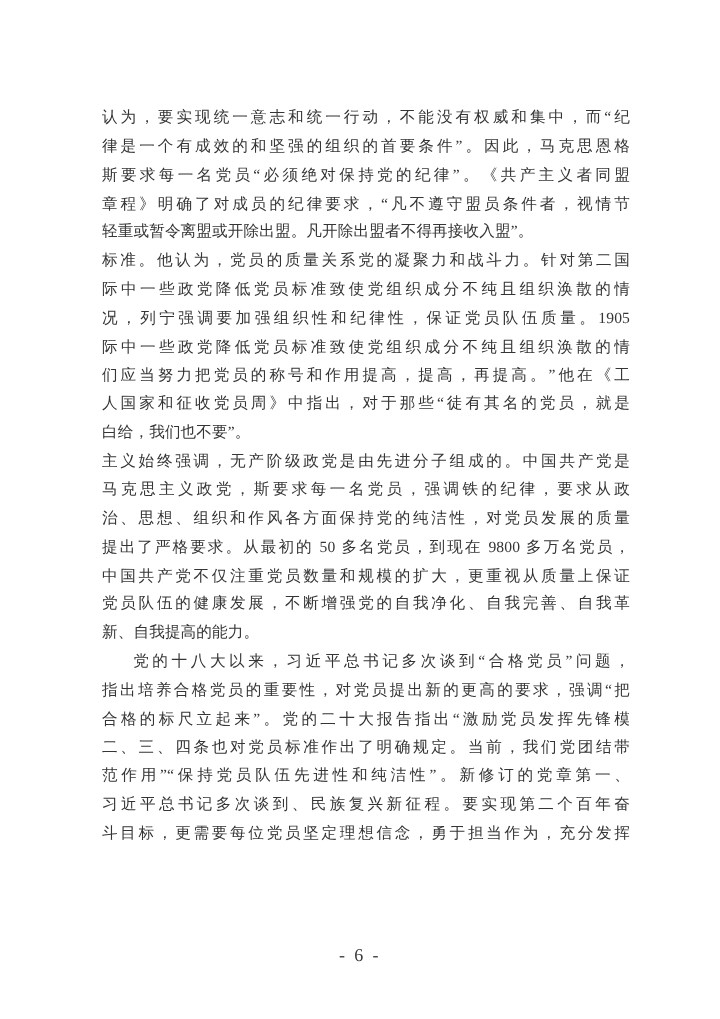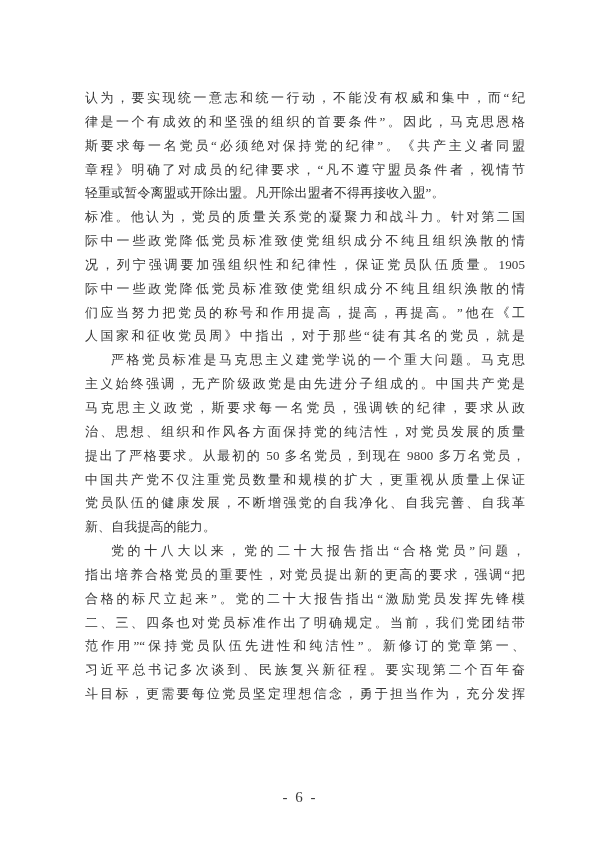--- a/index.html
+++ b/index.html
@@ -68,35 +68,35 @@
       <span class="ln last">轻重或暂令离盟或开除出盟。凡开除出盟者不得再接收入盟”。</span>
     </div>
 
     <div class="para">
       <span class="ln">标准。他认为，党员的质量关系党的凝聚力和战斗力。针对第二国</span>
       <span class="ln">际中一些政党降低党员标准致使党组织成分不纯且组织涣散的情</span>
       <span class="ln">况，列宁强调要加强组织性和纪律性，保证党员队伍质量。1905</span>
       <span class="ln">际中一些政党降低党员标准致使党组织成分不纯且组织涣散的情</span>
       <span class="ln">们应当努力把党员的称号和作用提高，提高，再提高。”他在《工</span>
       <span class="ln">人国家和征收党员周》中指出，对于那些“徒有其名的党员，就是</span>
+      <span class="ln last">白给，我们也不要”。</span>
     </div>
 
     <div class="para">
-      <span class="ln first">严格党员标准是马克思主义建党学说的一个重大问题。马克思</span>
       <span class="ln">主义始终强调，无产阶级政党是由先进分子组成的。中国共产党是</span>
       <span class="ln">马克思主义政党，斯要求每一名党员，强调铁的纪律，要求从政</span>
       <span class="ln">治、思想、组织和作风各方面保持党的纯洁性，对党员发展的质量</span>
       <span class="ln">提出了严格要求。从最初的 50 多名党员，到现在 9800 多万名党员，</span>
       <span class="ln">中国共产党不仅注重党员数量和规模的扩大，更重视从质量上保证</span>
       <span class="ln">党员队伍的健康发展，不断增强党的自我净化、自我完善、自我革</span>
       <span class="ln last">新、自我提高的能力。</span>
     </div>
 
     <div class="para">
-      <span class="ln first">党的十八大以来，党的二十大报告指出“合格党员”问题，</span>
+      <span class="ln first">党的十八大以来，习近平总书记多次谈到“合格党员”问题，</span>
       <span class="ln">指出培养合格党员的重要性，对党员提出新的更高的要求，强调“把</span>
       <span class="ln">合格的标尺立起来”。党的二十大报告指出“激励党员发挥先锋模</span>
       <span class="ln">二、三、四条也对党员标准作出了明确规定。当前，我们党团结带</span>
       <span class="ln">范作用”“保持党员队伍先进性和纯洁性”。新修订的党章第一、</span>
       <span class="ln">习近平总书记多次谈到、民族复兴新征程。要实现第二个百年奋</span>
       <span class="ln">斗目标，更需要每位党员坚定理想信念，勇于担当作为，充分发挥</span>
     </div>
 
   </div>
 

